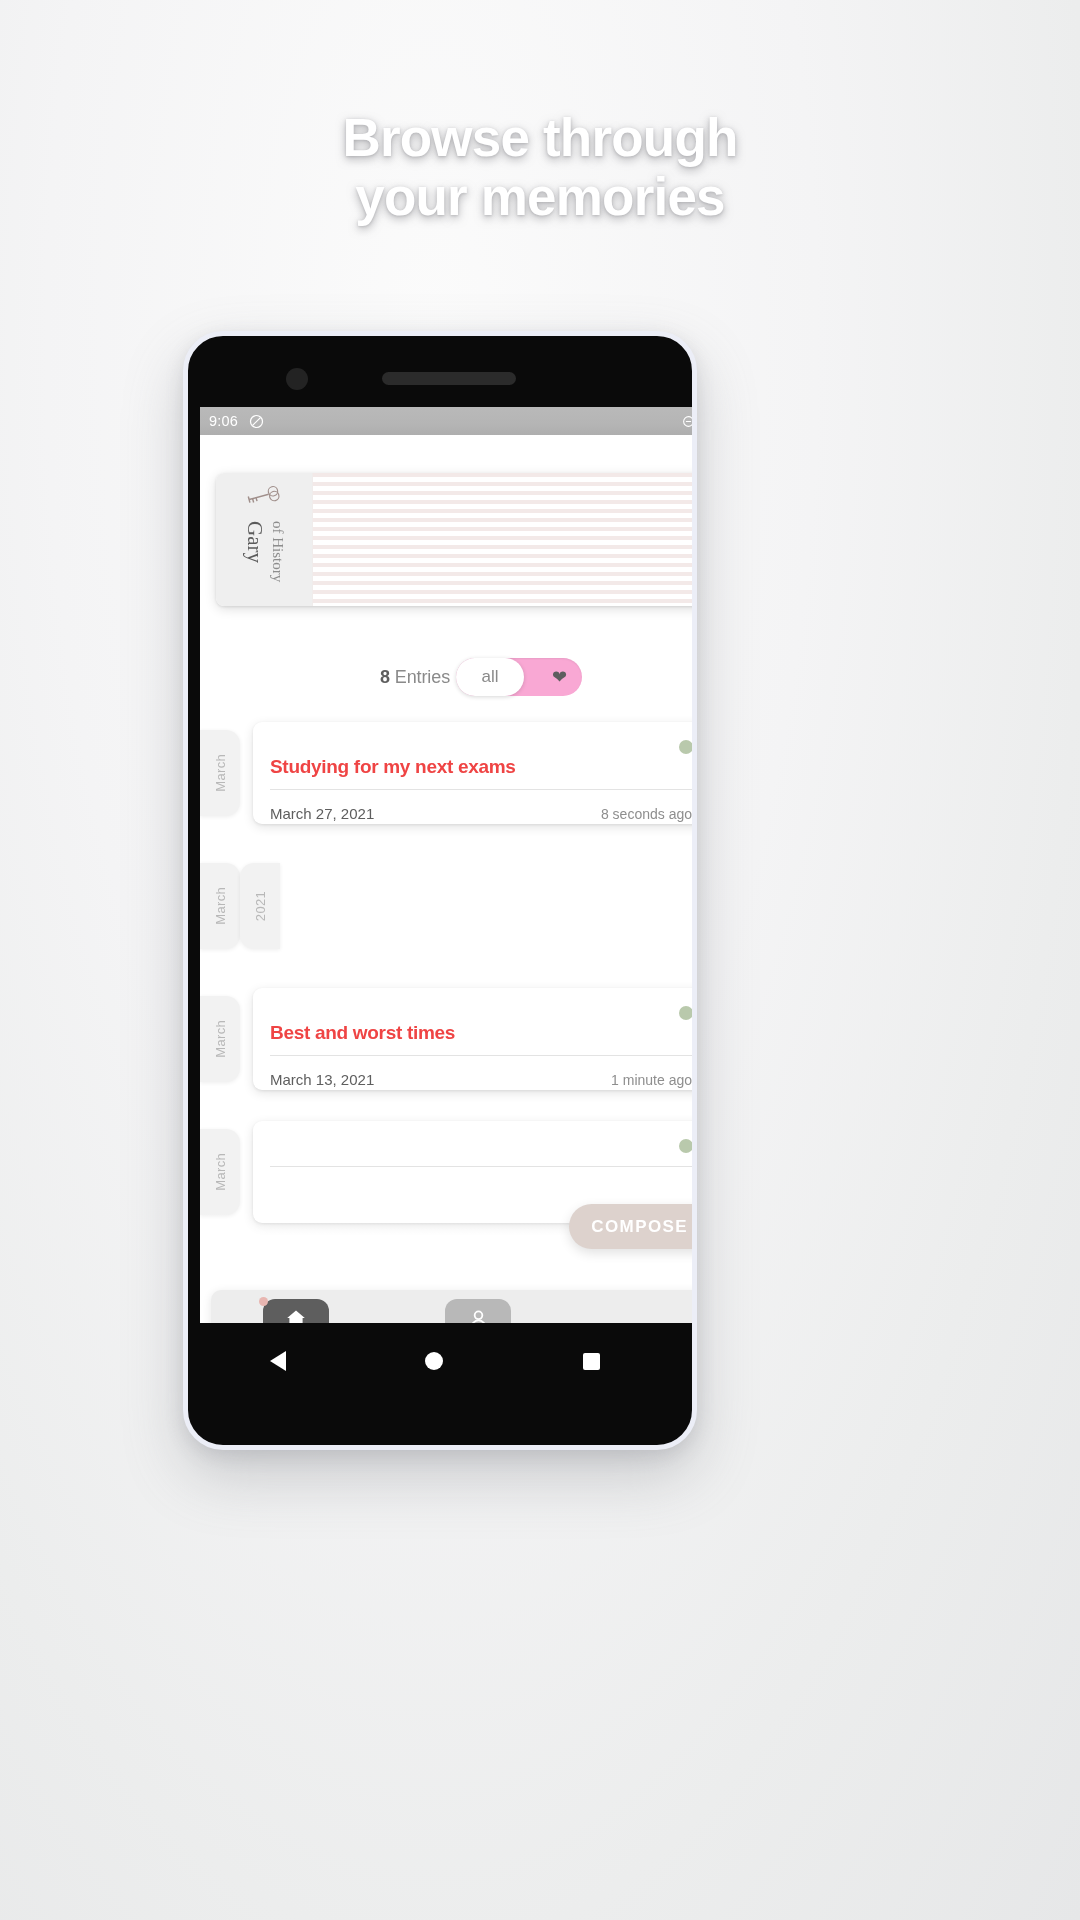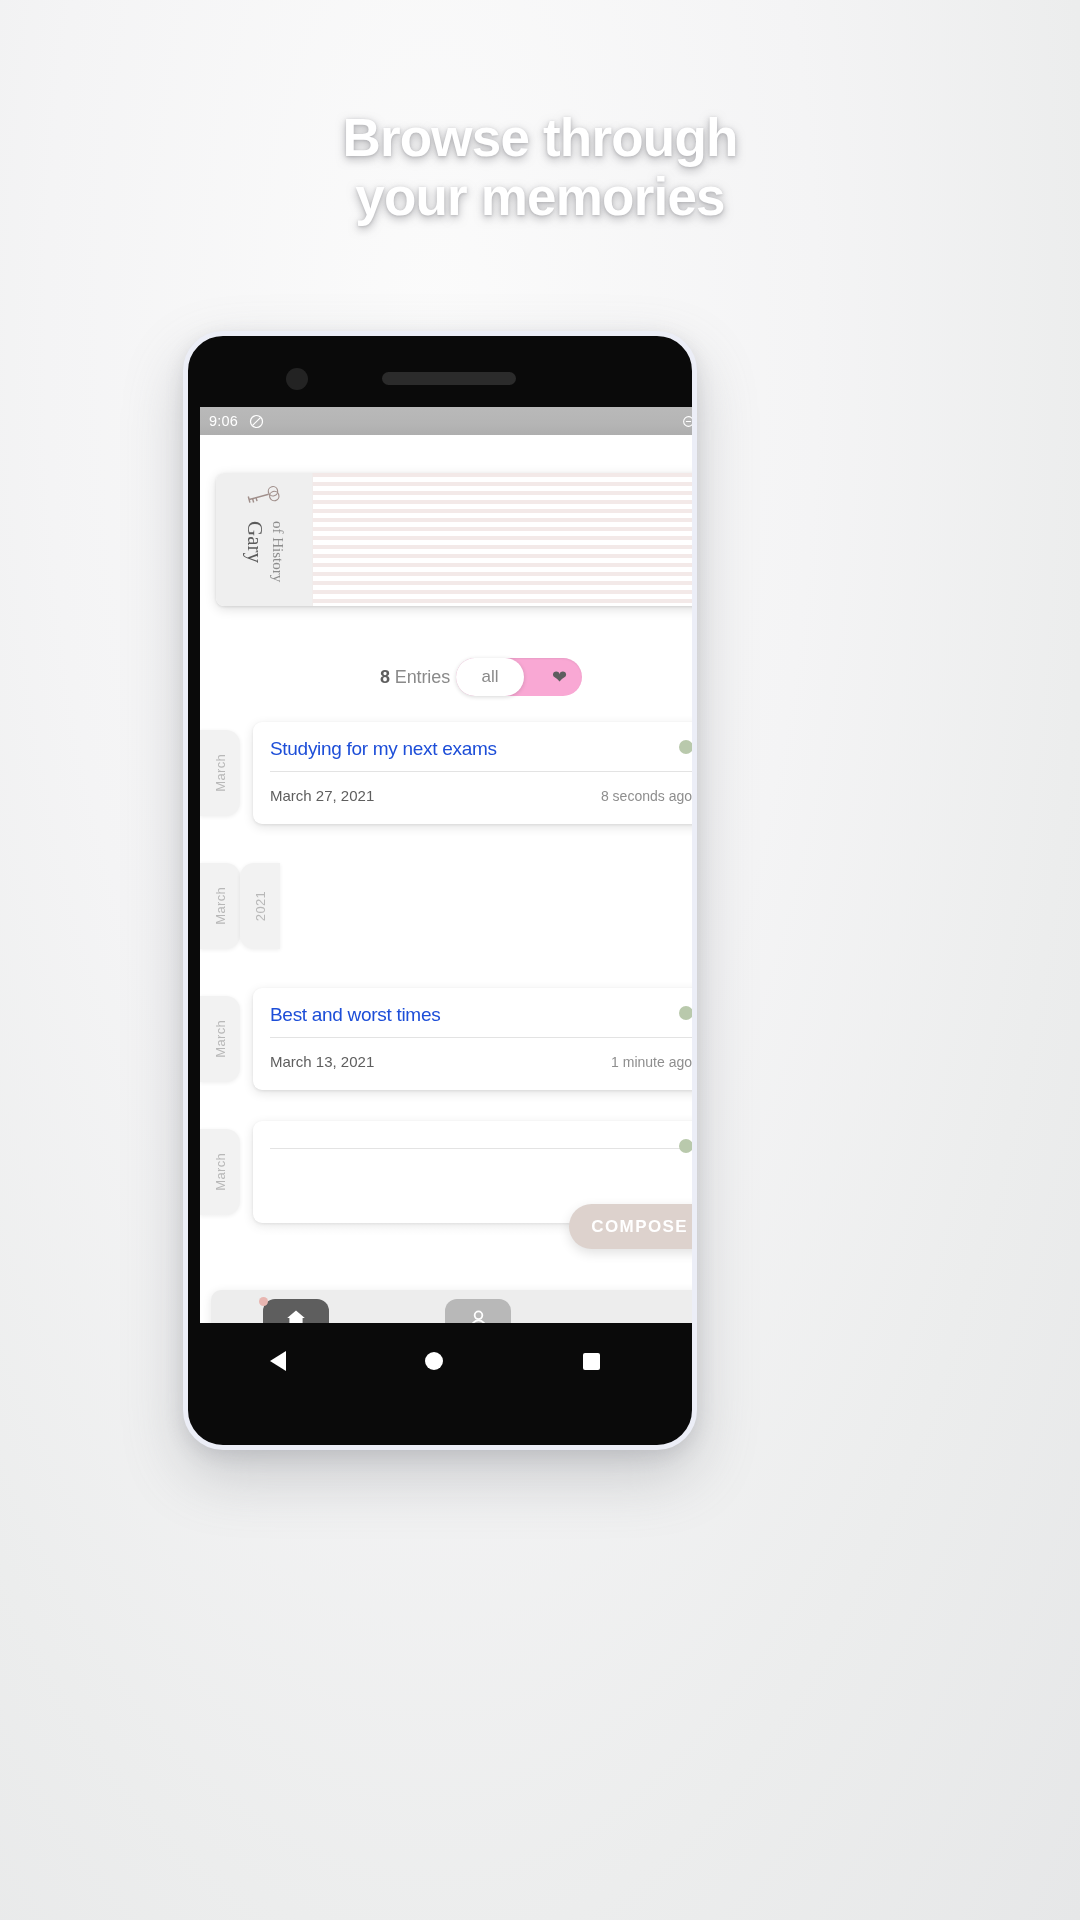--- a/index.html
+++ b/index.html
@@ -211,26 +211,27 @@
     margin: 0 13px;
     height: 102px;
     background: #ffffff;
     border-radius: 9px;
     box-shadow: 0 3px 11px rgba(0,0,0,0.11), 0 1px 3px rgba(0,0,0,0.08);
     padding: 16px 17px 0 17px;
     position: relative;
   }
   .entry-title {
     font-size: 19px;
-    font-weight: 400;
-    color: #1d4ed8;
+    font-weight: 700;
+    color: #ef4444;
     letter-spacing: -0.3px;
     padding-right: 26px;
     white-space: nowrap;
     overflow: hidden;
+    margin-top: 18px;
   }
   .entry-rule {
     margin-top: 11px;
     height: 1px;
     background: #e3e3e3;
   }
   .entry-meta {
     margin-top: 15px;
     display: flex;
     justify-content: space-between;

